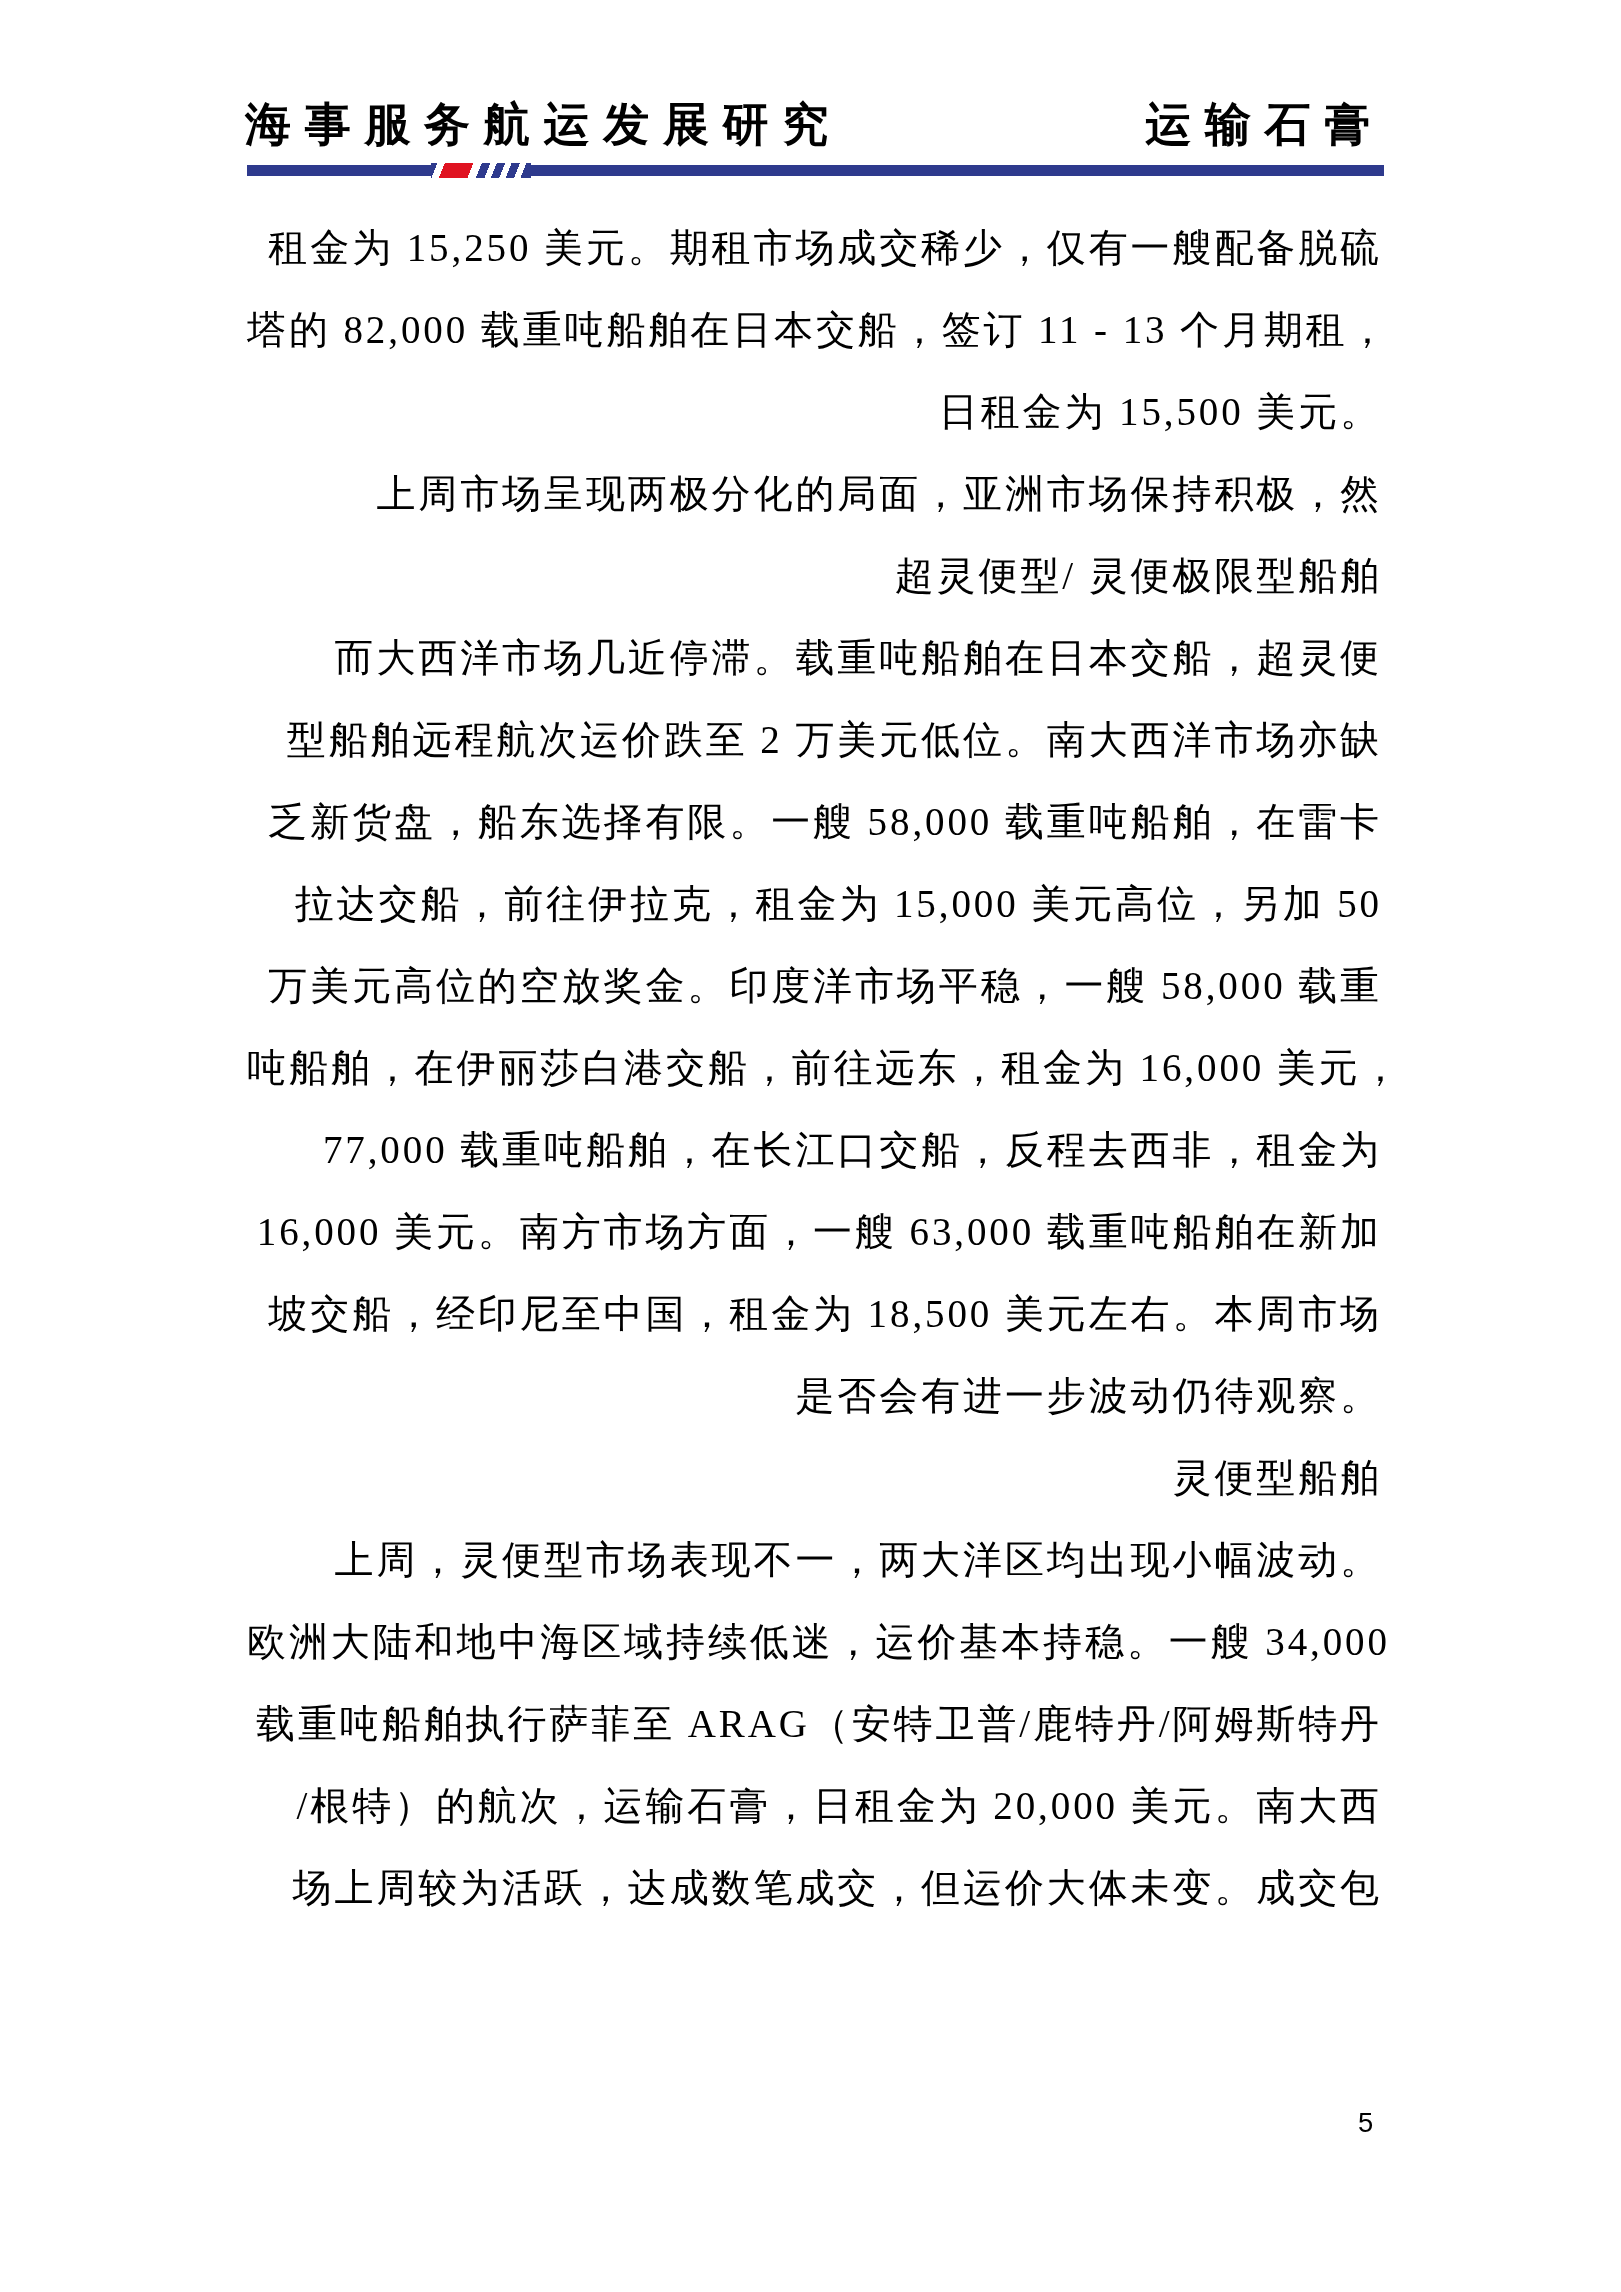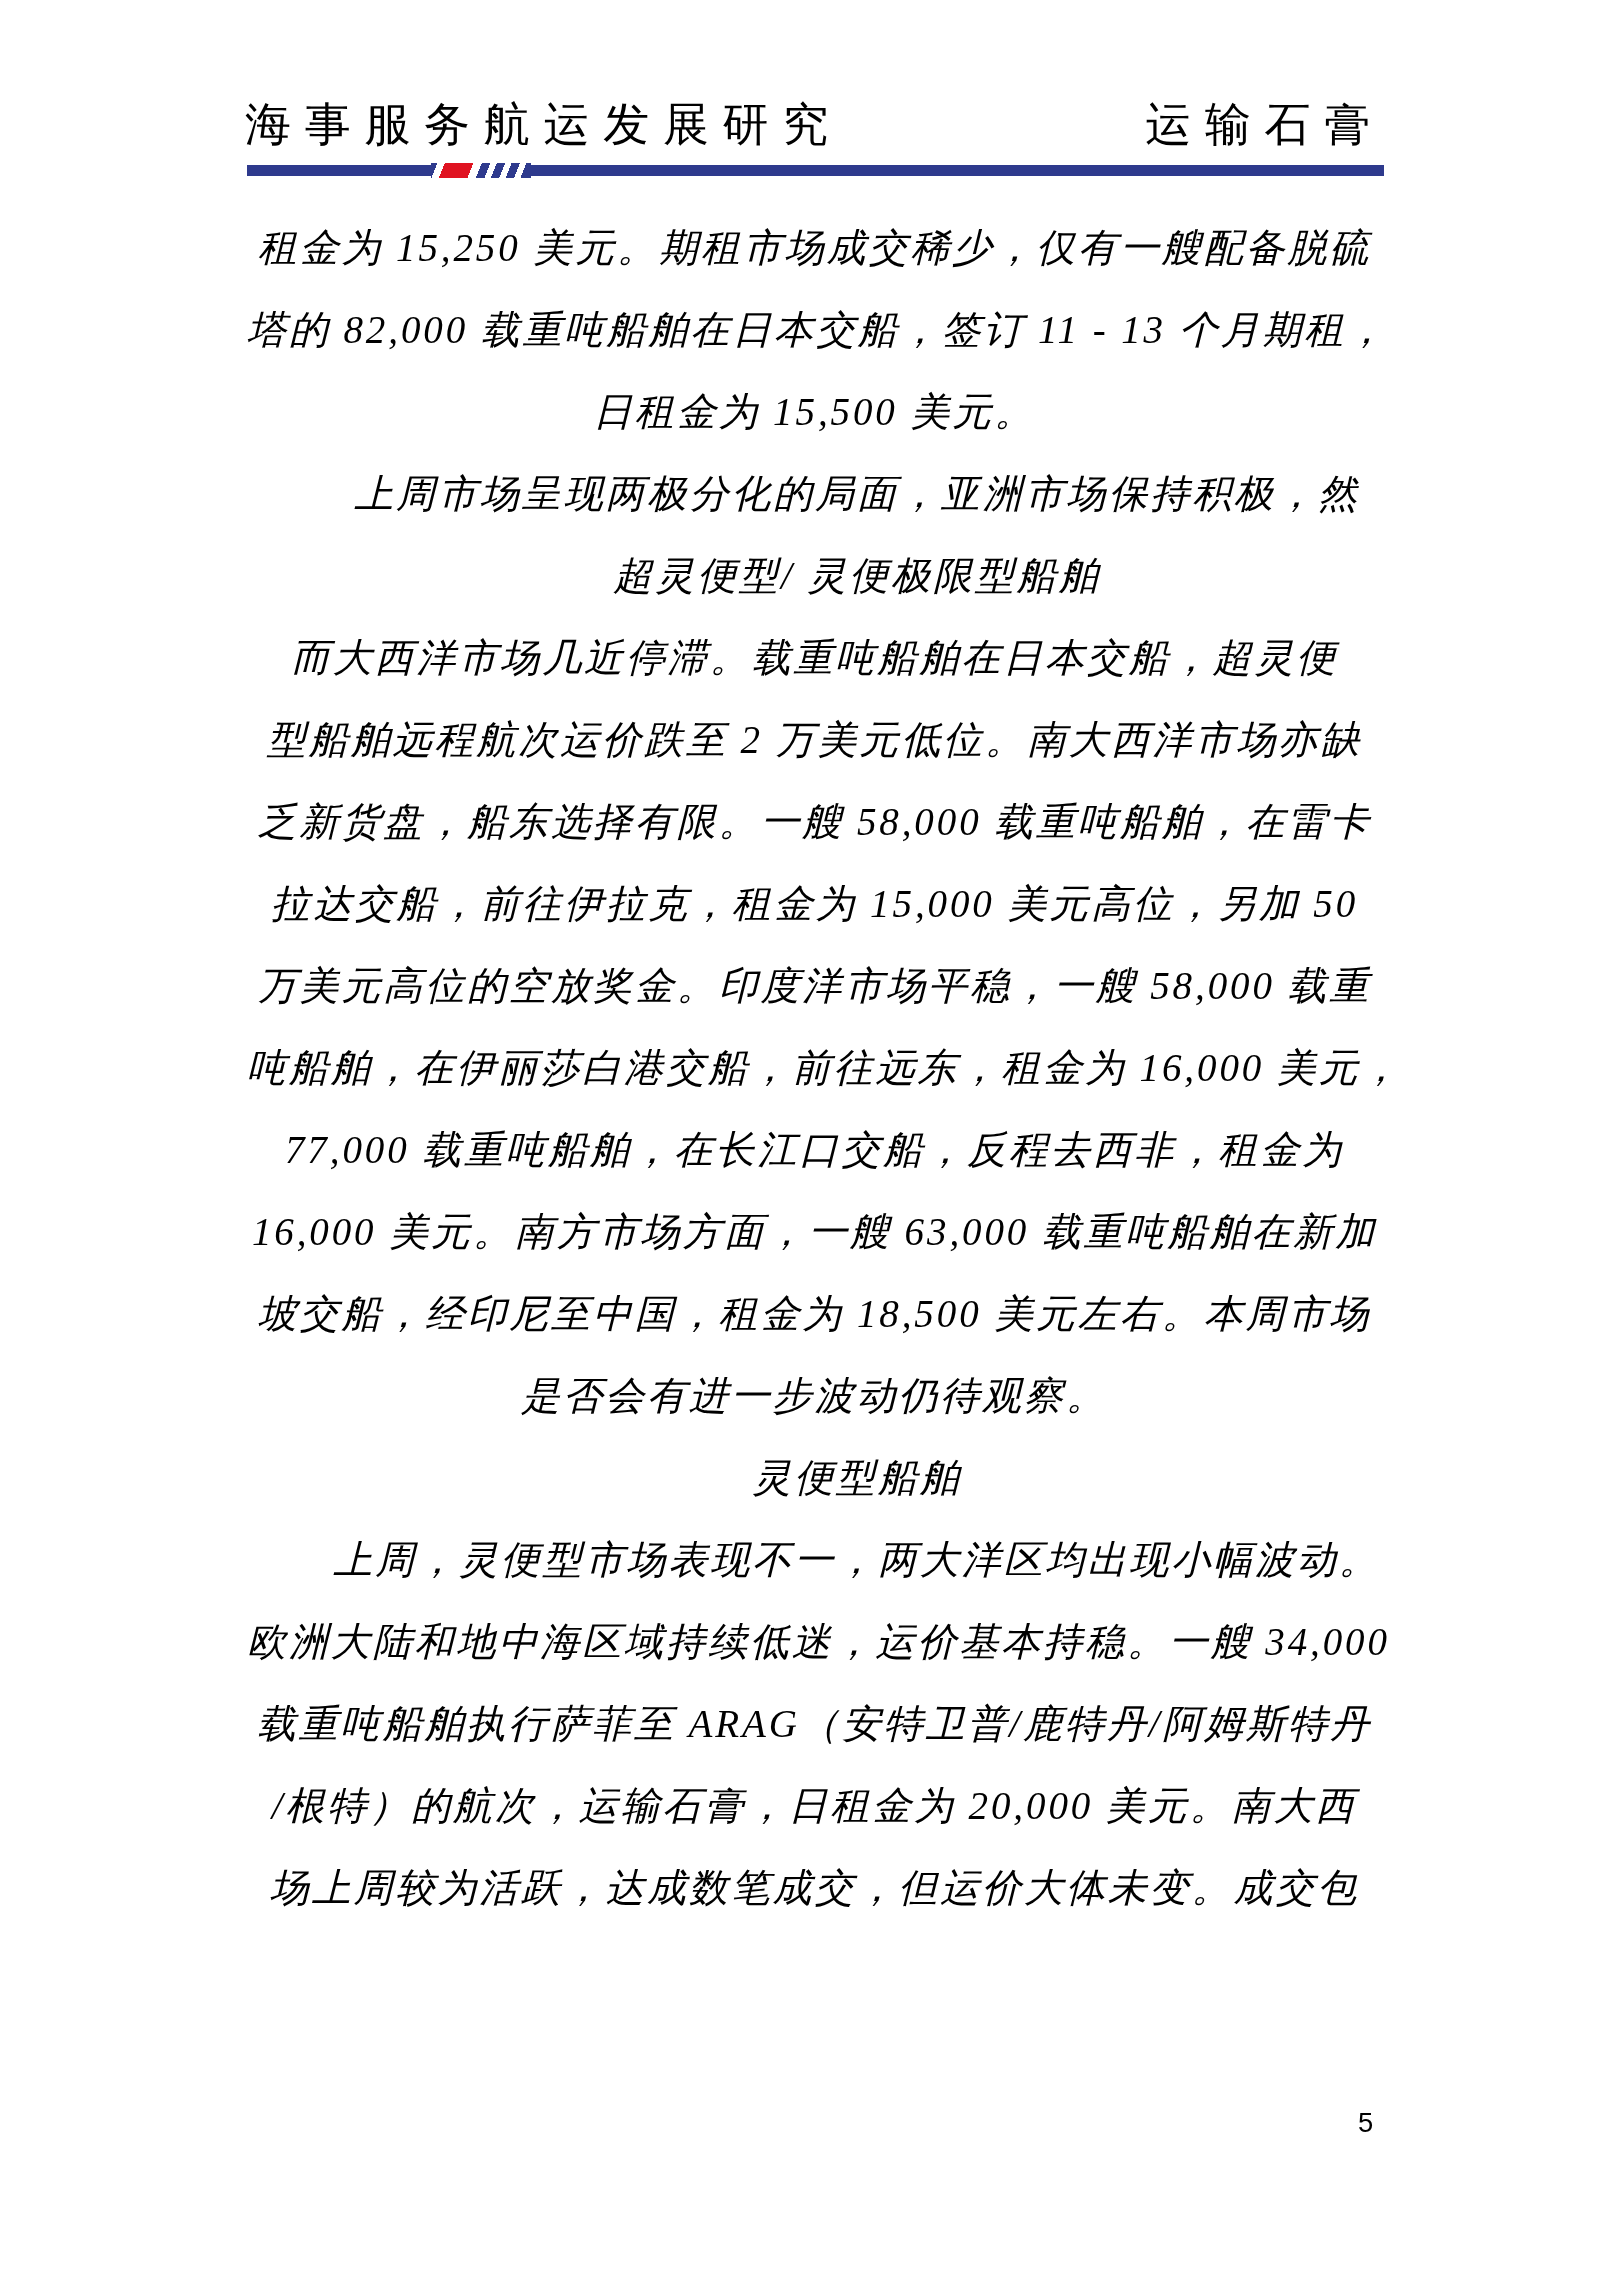--- a/index.html
+++ b/index.html
@@ -17,21 +17,21 @@
   .doc-header {
     position: absolute;
     left: 245px;
     top: 94px;
     width: 1139px;
     height: 61px;
     display: flex;
     justify-content: space-between;
     align-items: center;
     font-family: "Liberation Sans", sans-serif;
-    font-weight: normal;
+    font-weight: bold;
     font-size: 46px;
     letter-spacing: 13.7px;
     color: #000000;
     white-space: nowrap;
   }
 
   .rule {
     position: absolute;
     left: 247px;
     top: 165px;
@@ -66,22 +66,21 @@
     top: 207px;
     width: 1135px;
     font-size: 39px;
     letter-spacing: 2.9px;
     color: #000000;
   }
   .body-text .line {
     height: 82px;
     line-height: 82px;
     white-space: nowrap;
-    text-align: center;
-    font-style: italic;
+    text-align: right;
   }
   .body-text .line.indent { padding-left: 85px; }
 
   
   .doc-footer {
     position: absolute;
     left: 1358px;
     top: 2107px;
     font-family: "Liberation Sans", sans-serif;
     font-size: 27.4px;

